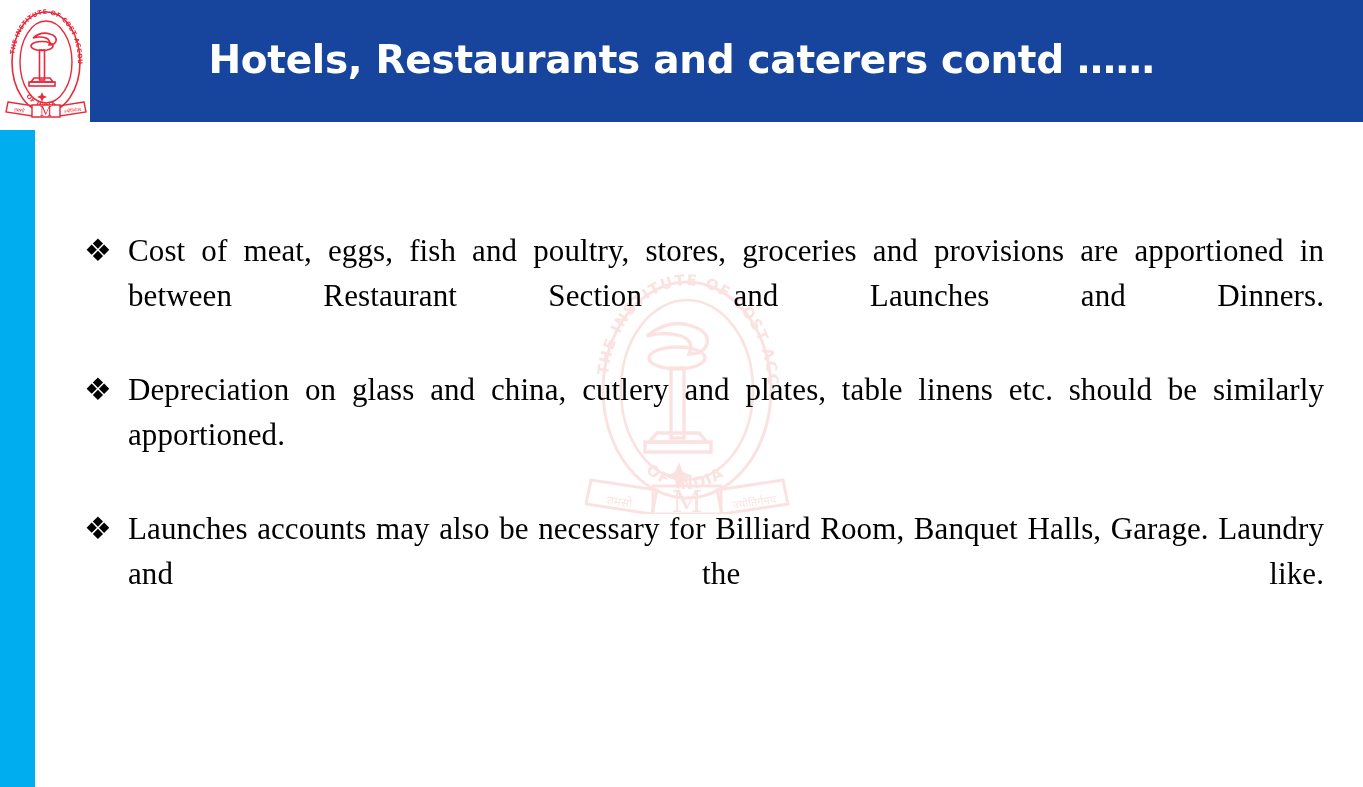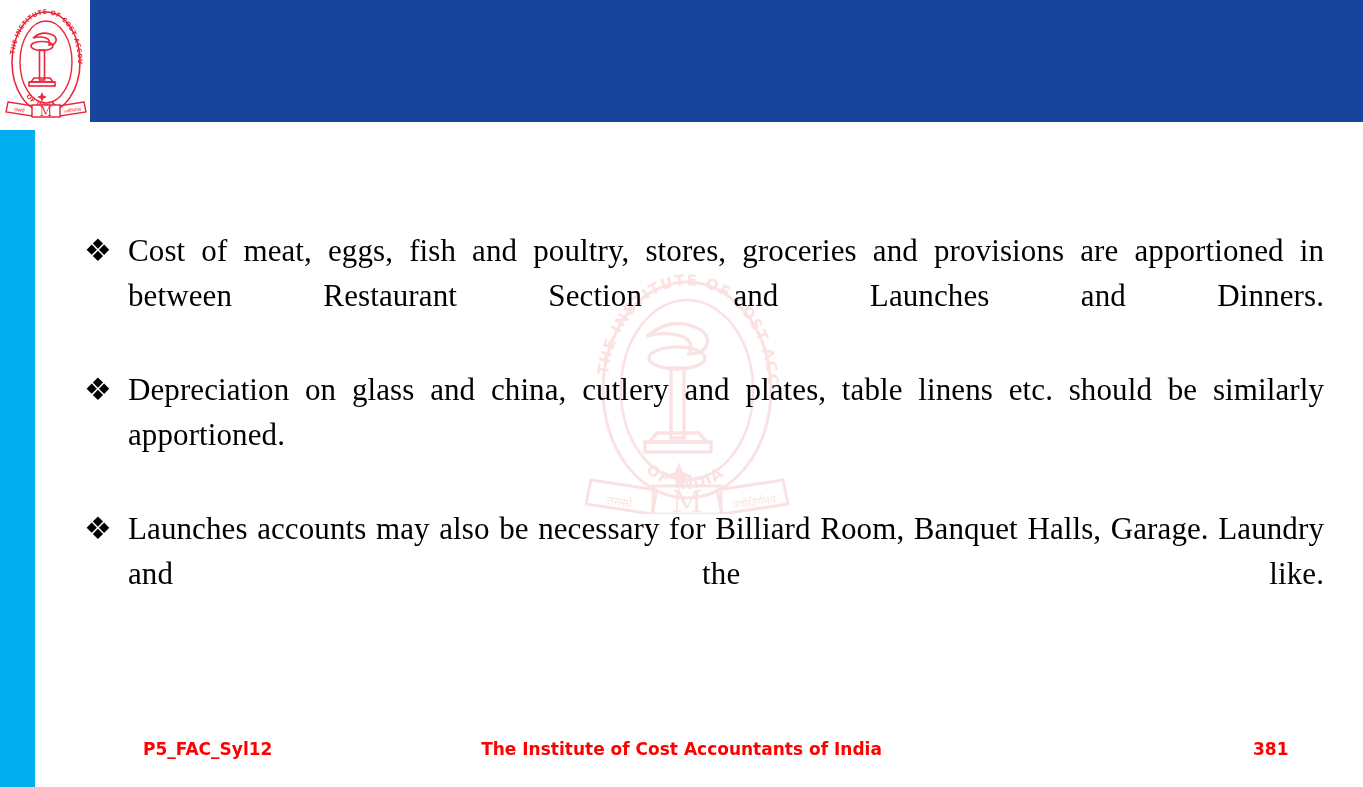--- a/index.html
+++ b/index.html
@@ -127,20 +127,21 @@
   #footer-org   { left: 0; top: 3px; width: 1363px; text-align: center; }
   #footer-page  { left: 1253px; top: 3px; }
 </style>
 </head>
 <body>
 
 <div id="slide">
 
   <div id="header-band"></div>
 
+  <div id="slide-title">Hotels, Restaurants and caterers contd ……</div>
 
   <div id="logo-seal">
     <svg viewBox="0 0 84 116" width="84" height="116" xmlns="http://www.w3.org/2000/svg">
       <defs>
         <path id="arcTop" d="M 10 58 A 32 48 0 0 1 74 58"></path>
         <path id="arcBot" d="M 12 58 A 30 46 0 0 0 72 58"></path>
       </defs>
 
       <ellipse cx="42" cy="58" rx="34" ry="50" fill="none" stroke="#E8293A" stroke-width="1.6"></ellipse>
       <ellipse cx="42" cy="58" rx="26" ry="41" fill="none" stroke="#E8293A" stroke-width="1.4"></ellipse>
@@ -214,19 +215,14 @@
       <span class="bullet-text">Depreciation on glass and china, cutlery and plates, table linens etc. should be similarly apportioned.</span>
     </div>
 
     <div class="bullet-row">
       <span class="bullet-mark">❖</span>
       <span class="bullet-text">Launches accounts may also be necessary for Billiard Room, Banquet Halls, Garage. Laundry and the like.</span>
     </div>
 
   </div>
 
-  <div id="footer">
-    <div class="footer-text" id="footer-code">P5_FAC_Syl12</div>
-    <div class="footer-text" id="footer-org">The Institute of Cost Accountants of India</div>
-    <div class="footer-text" id="footer-page">381</div>
-  </div>
 
 </div>
 
 </body></html>

